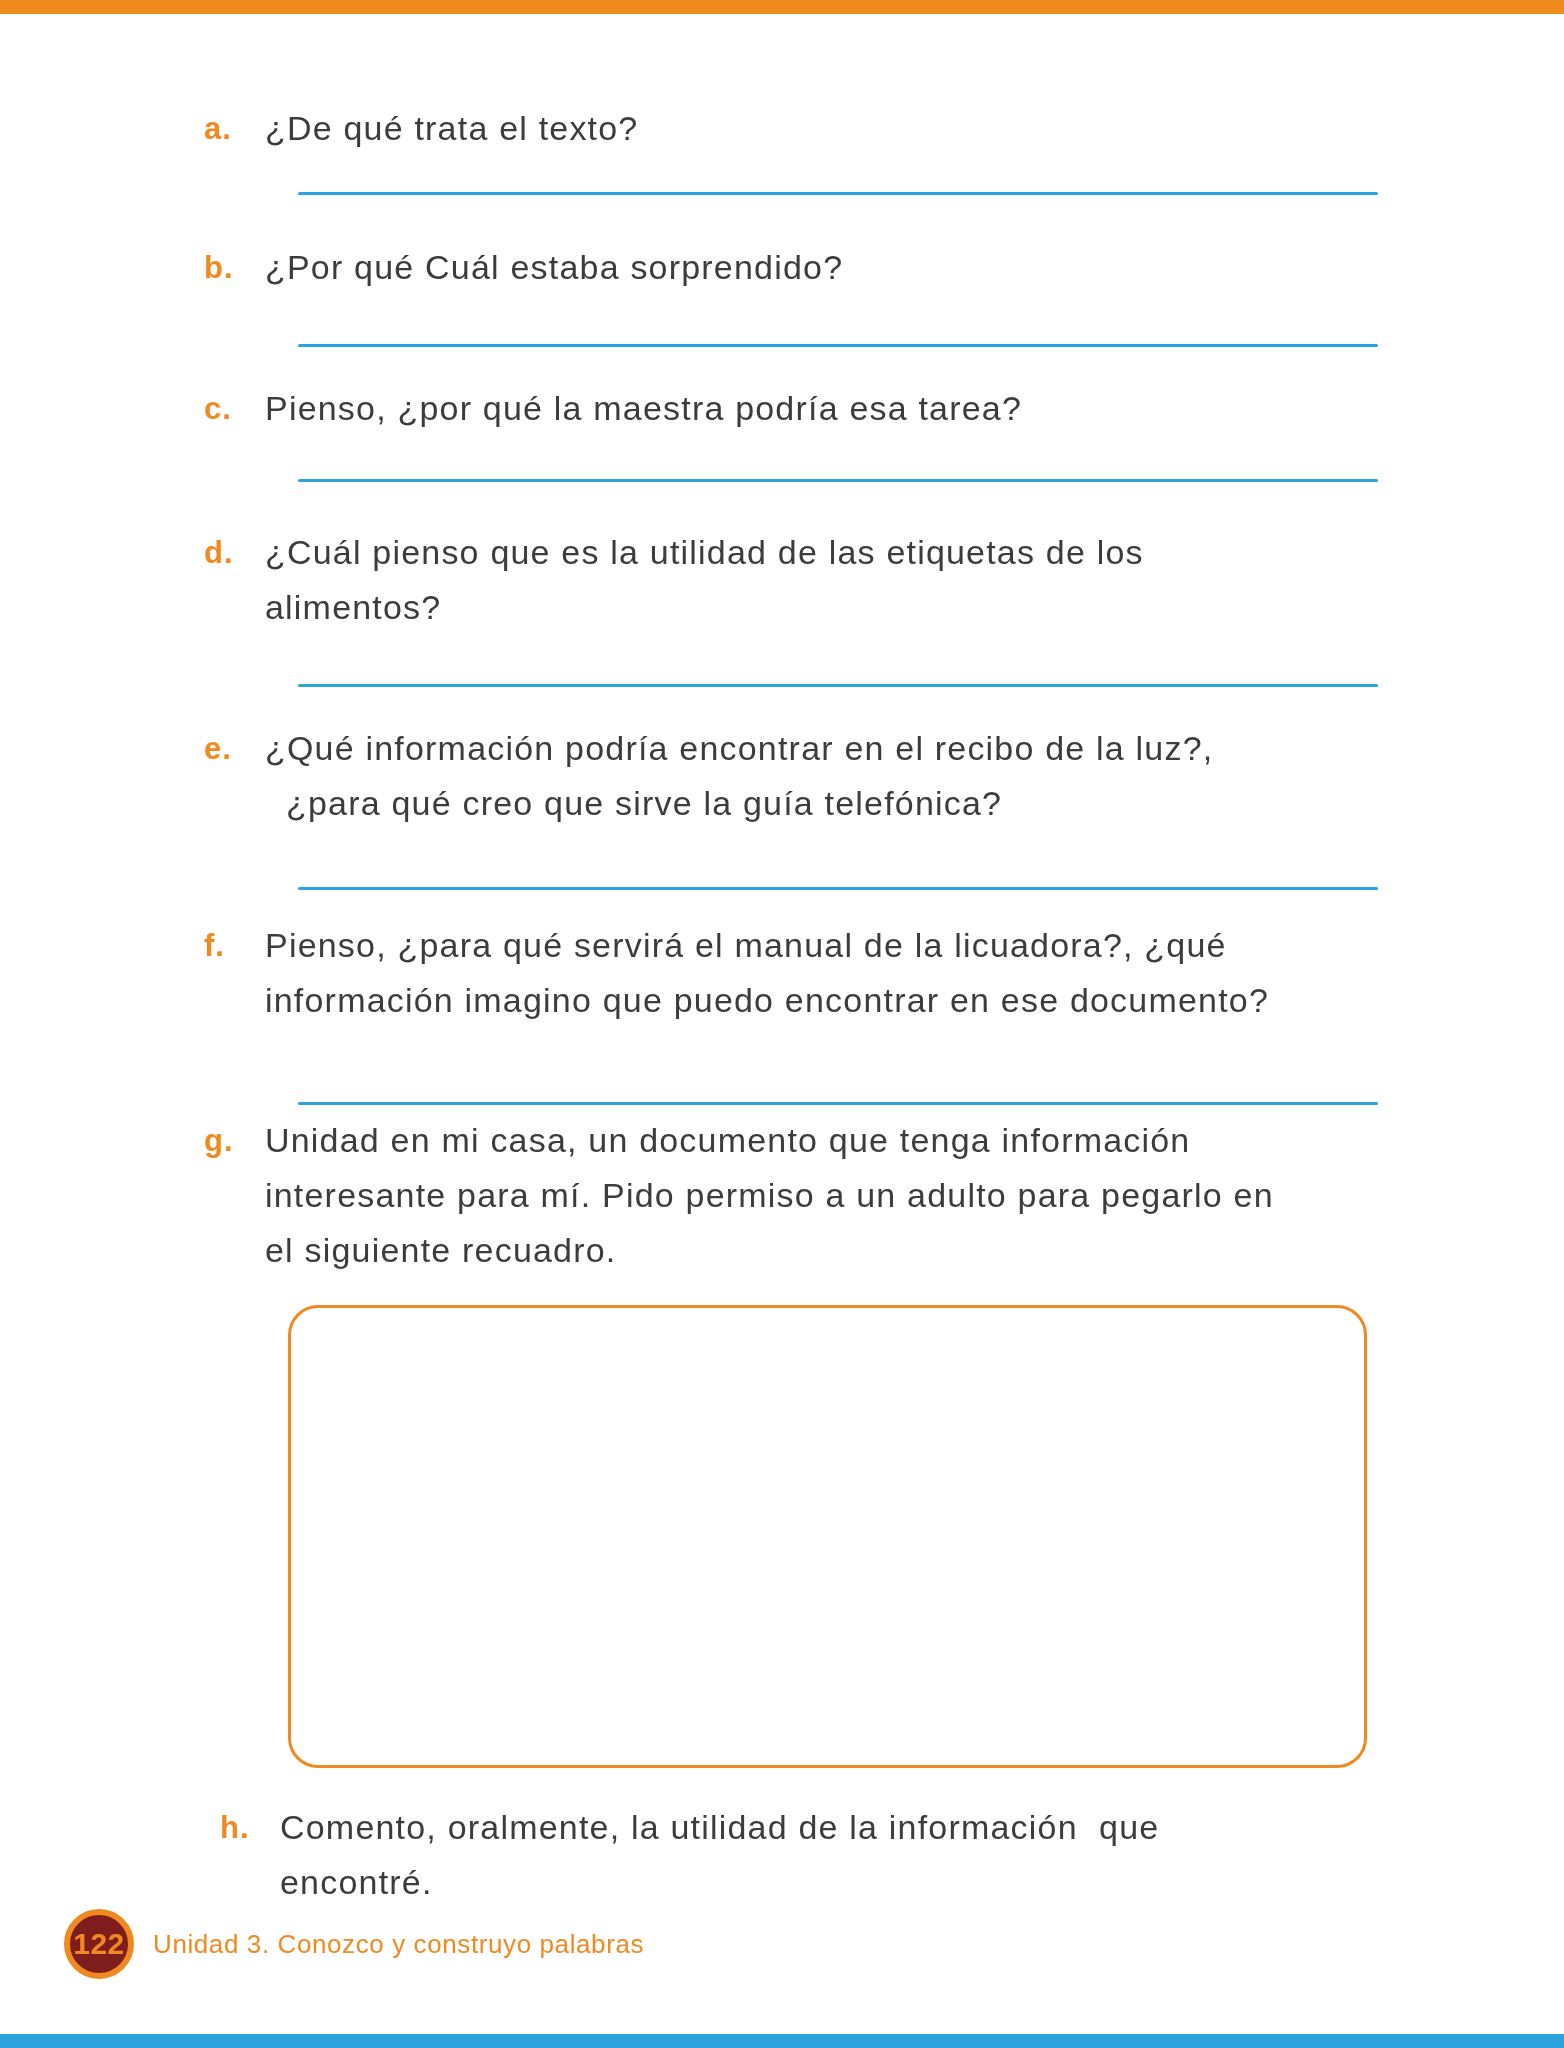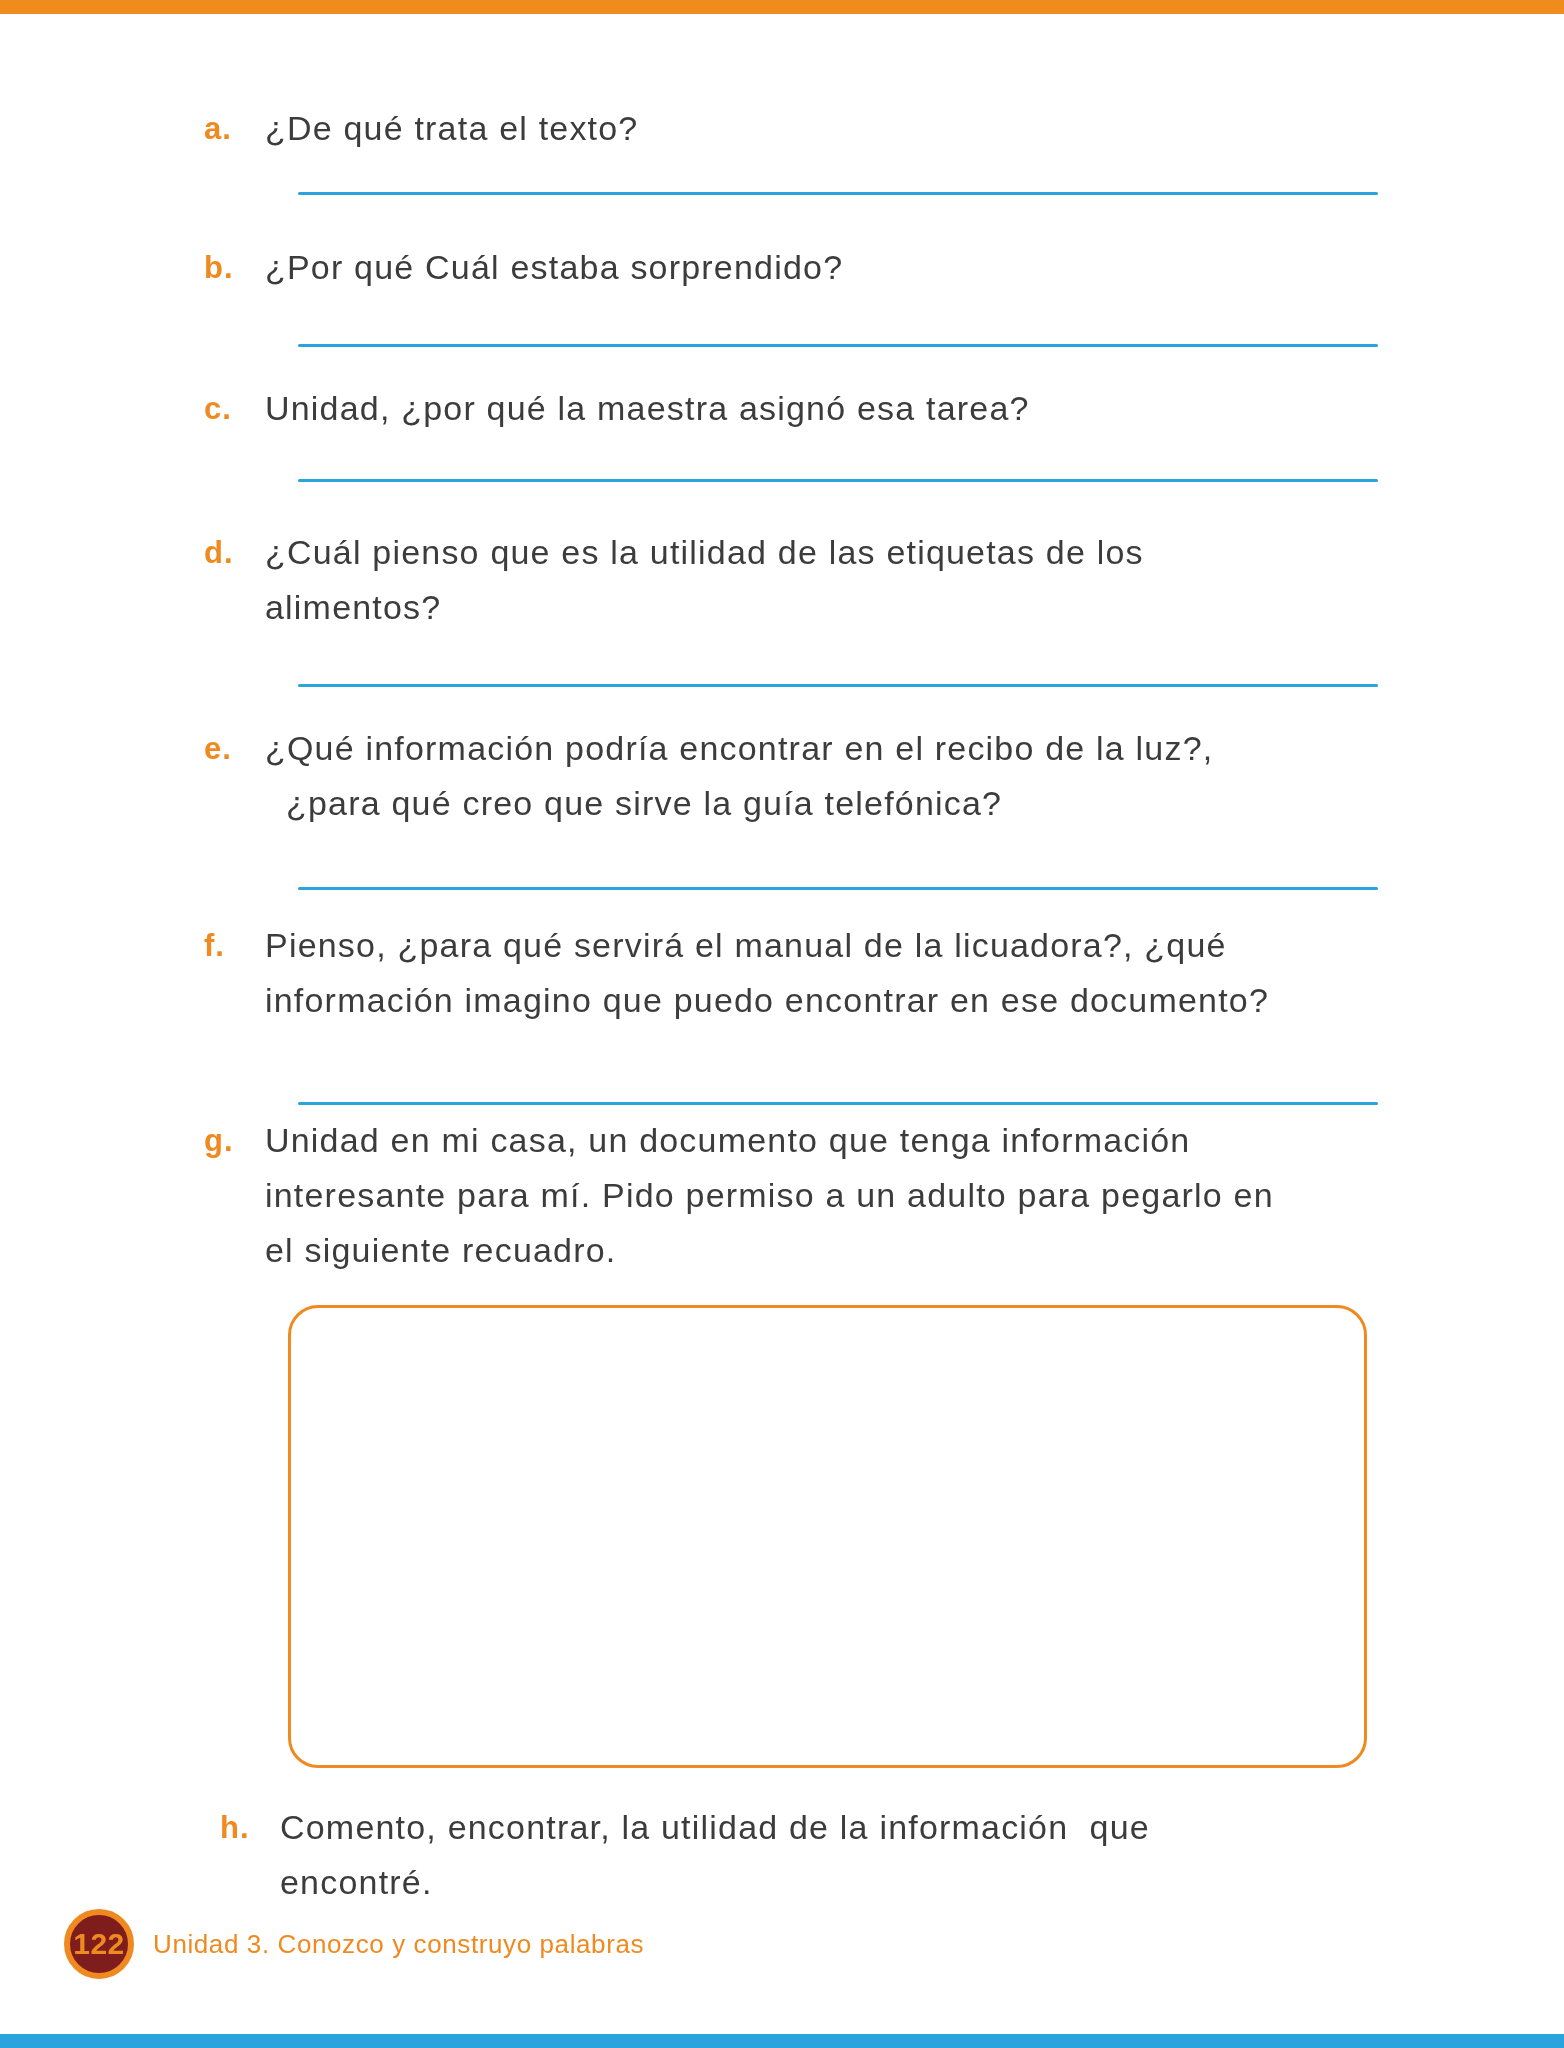--- a/index.html
+++ b/index.html
@@ -65,40 +65,40 @@
   <div id="top-bar" class="edge-bar" style="background: rgb(240, 140, 30);"></div>
 
   <div id="questions-root">
       <div class="q-letter" style="left: 204px; top: 101px; color: rgb(239, 138, 33);">a.</div>
       <div class="q-line" style="left: 265px; top: 101px;">¿De qué trata el texto?</div>
       <div class="answer-line" style="top: 192px; background: rgb(43, 163, 220);"></div>
       <div class="q-letter" style="left: 204px; top: 240px; color: rgb(239, 138, 33);">b.</div>
       <div class="q-line" style="left: 265px; top: 240px;">¿Por qué Cuál estaba sorprendido?</div>
       <div class="answer-line" style="top: 344px; background: rgb(43, 163, 220);"></div>
       <div class="q-letter" style="left: 204px; top: 381px; color: rgb(239, 138, 33);">c.</div>
-      <div class="q-line" style="left: 265px; top: 381px;">Unidad, ¿por qué la maestra asignó esa tarea?</div>
+      <div class="q-line" style="left: 265px; top: 381px;">Pienso, ¿por qué la maestra podría esa tarea?</div>
       <div class="answer-line" style="top: 479px; background: rgb(43, 163, 220);"></div>
       <div class="q-letter" style="left: 204px; top: 525px; color: rgb(239, 138, 33);">d.</div>
       <div class="q-line" style="left: 265px; top: 525px;">¿Cuál pienso que es la utilidad de las etiquetas de los</div>
       <div class="q-line" style="left: 265px; top: 580px;">alimentos?</div>
       <div class="answer-line" style="top: 684px; background: rgb(43, 163, 220);"></div>
       <div class="q-letter" style="left: 204px; top: 721px; color: rgb(239, 138, 33);">e.</div>
       <div class="q-line" style="left: 265px; top: 721px;">¿Qué información podría encontrar en el recibo de la luz?,</div>
       <div class="q-line" style="left: 278px; top: 776px; margin-left: 8px;">¿para qué creo que sirve la guía telefónica?</div>
       <div class="answer-line" style="top: 887px; background: rgb(43, 163, 220);"></div>
       <div class="q-letter" style="left: 204px; top: 918px; color: rgb(239, 138, 33);">f.</div>
       <div class="q-line" style="left: 265px; top: 918px;">Pienso, ¿para qué servirá el manual de la licuadora?, ¿qué</div>
       <div class="q-line" style="left: 265px; top: 973px;">información imagino que puedo encontrar en ese documento?</div>
       <div class="answer-line" style="top: 1102px; background: rgb(43, 163, 220);"></div>
       <div class="q-letter" style="left: 204px; top: 1113px; color: rgb(239, 138, 33);">g.</div>
       <div class="q-line" style="left: 265px; top: 1113px;">Unidad en mi casa, un documento que tenga información</div>
       <div class="q-line" style="left: 265px; top: 1168px; text-align: center;">interesante para mí. Pido permiso a un adulto para pegarlo en</div>
       <div class="q-line" style="left: 265px; top: 1223px;">el siguiente recuadro.</div>
       <div class="q-letter" style="left: 220px; top: 1800px; color: rgb(239, 138, 33);">h.</div>
-      <div class="q-line" style="left: 280px; top: 1800px;">Comento, encontrar, la utilidad de la información  que</div>
+      <div class="q-line" style="left: 280px; top: 1800px;">Comento, oralmente, la utilidad de la información  que</div>
       <div class="q-line" style="left: 280px; top: 1855px;">encontré.</div>
     </div>
 
   <div id="paste-box" style="border-color: rgb(239, 138, 33);"></div>
 
   <div id="footer">
     <div id="page-number-badge" style="border-color: rgb(239, 138, 33); color: rgb(239, 138, 33);">
       <span>122</span>
     </div>
     <div id="footer-label" style="color: rgb(239, 138, 33);">Unidad 3. Conozco y construyo palabras</div>

